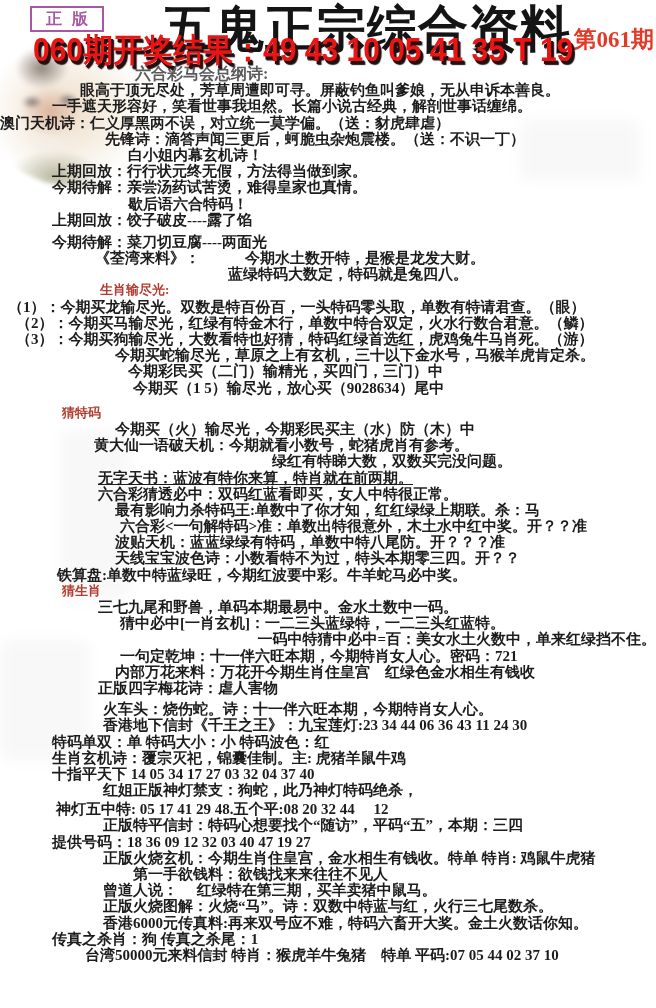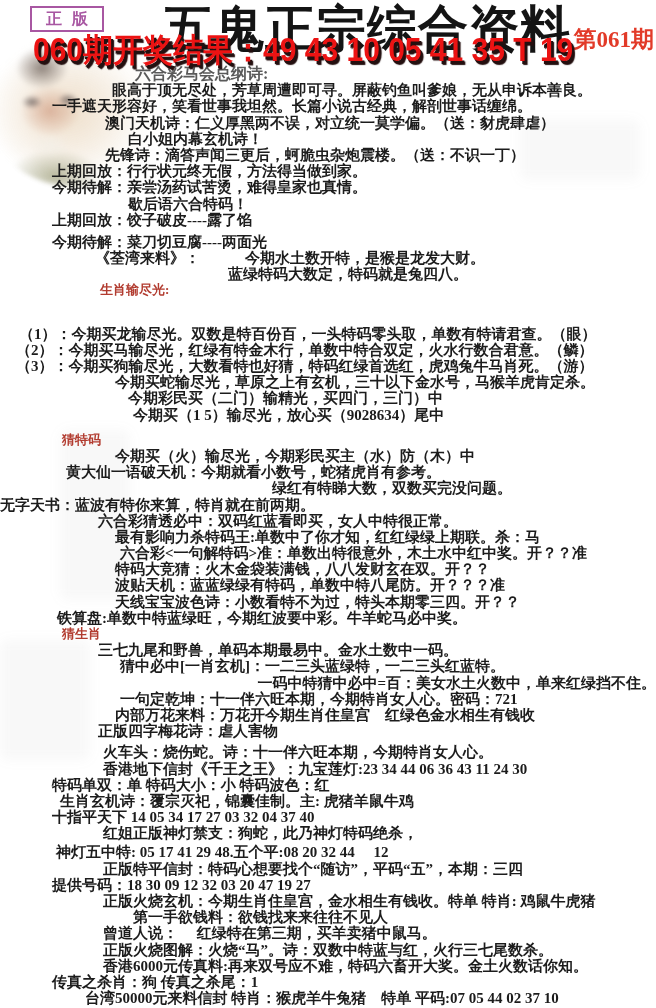--- a/index.html
+++ b/index.html
@@ -79,67 +79,66 @@
 
   <div class="portrait"></div>
 
   <div class="badge">正版</div>
   <div class="title">五鬼正宗综合资料</div>
   <div class="issue">第061期</div>
   <div class="banner">060期开奖结果：49 43 10 05 41 35 T 19</div>
 
   <div class="content">
       <div class="line c-gray" style="padding-left: 135px;">六合彩马会总纲诗:</div>
-      <div class="line" style="padding-left: 48px; text-align: center;">眼高于顶无尽处，芳草周遭即可寻。屏蔽钓鱼叫爹娘，无从申诉本善良。</div>
+      <div class="line" style="padding-left: 80px;">眼高于顶无尽处，芳草周遭即可寻。屏蔽钓鱼叫爹娘，无从申诉本善良。</div>
       <div class="line" style="padding-left: 52px;">一手遮天形容好，笑看世事我坦然。长篇小说古经典，解剖世事话缠绵。</div>
-      <div class="line" style="padding-left: 105px;">澳门天机诗：仁义厚黑两不误，对立统一莫学偏。（送：豺虎肆虐）</div>
+      <div class="line" style="">澳门天机诗：仁义厚黑两不误，对立统一莫学偏。（送：豺虎肆虐）</div>
+      <div class="line" style="padding-left: 105px;">先锋诗：滴答声闻三更后，蚵脆虫杂炮震楼。（送：不识一丁）</div>
       <div class="line" style="padding-left: 128px;">白小姐内幕玄机诗！</div>
-      <div class="line" style="padding-left: 105px;">先锋诗：滴答声闻三更后，蚵脆虫杂炮震楼。（送：不识一丁）</div>
       <div class="line" style="padding-left: 52px;">上期回放：行行状元终无假，方法得当做到家。</div>
       <div class="line" style="padding-left: 52px;">今期待解：亲尝汤药试苦烫，难得皇家也真情。</div>
       <div class="line" style="padding-left: 128px;">歇后语六合特码！</div>
       <div class="line" style="padding-left: 52px;">上期回放：饺子破皮----露了馅</div>
       <div class="line" style="padding-left: 52px; margin-top: 6px;">今期待解：菜刀切豆腐----两面光</div>
       <div class="line" style="padding-left: 95px;">《荃湾来料》：　　　今期水土数开特，是猴是龙发大财。</div>
       <div class="line" style="padding-left: 228px;">蓝绿特码大数定，特码就是兔四八。</div>
       <div class="line c-red" style="padding-left: 100px;">生肖输尽光:</div>
-      <div class="line" style="padding-left: 19px; margin-top: 27px;">（1）：今期买龙输尽光。双数是特百份百，一头特码零头取，单数有特请君查。（眼）</div>
+      <div class="line" style="padding-left: 8px;">（1）：今期买龙输尽光。双数是特百份百，一头特码零头取，单数有特请君查。（眼）</div>
       <div class="line" style="padding-left: 16px;">（2）：今期买马输尽光，红绿有特金木行，单数中特合双定，火水行数合君意。（鳞）</div>
       <div class="line" style="padding-left: 16px;">（3）：今期买狗输尽光，大数看特也好猜，特码红绿首选红，虎鸡兔牛马肖死。（游）</div>
       <div class="line" style="padding-left: 115px;">今期买蛇输尽光，草原之上有玄机，三十以下金水号，马猴羊虎肯定杀。</div>
       <div class="line" style="padding-left: 128px;">今期彩民买（二门）输精光，买四门，三门）中</div>
       <div class="line" style="padding-left: 133px;">今期买（1 5）输尽光，放心买（9028634）尾中</div>
       <div class="line c-red" style="padding-left: 62px; margin-top: 9px;">猜特码</div>
       <div class="line" style="padding-left: 115px;">今期买（火）输尽光，今期彩民买主（水）防（木）中</div>
-      <div class="line" style="padding-left: 66px;">黄大仙一语破天机：今期就看小数号，蛇猪虎肖有参考。</div>
+      <div class="line" style="padding-left: 94px;">黄大仙一语破天机：今期就看小数号，蛇猪虎肖有参考。</div>
       <div class="line" style="padding-left: 272px;">绿红有特睇大数，双数买完没问题。</div>
-      <div class="line" style="">无字天书：蓝波有特你来算，特肖就在前两期。</div>
+      <div class="line" style="padding-left: 98px; text-decoration: underline;">无字天书：蓝波有特你来算，特肖就在前两期。</div>
       <div class="line" style="padding-left: 98px;">六合彩猜透必中：双码红蓝看即买，女人中特很正常。</div>
       <div class="line" style="padding-left: 115px;">最有影响力杀特码王:单数中了你才知，红红绿绿上期联。杀：马</div>
       <div class="line" style="padding-left: 120px;">六合彩&lt;一句解特码&gt;准：单数出特很意外，木土水中红中奖。开？？准</div>
-      <div class="line" style="padding-left: 115px;">特码大竞猜：火木金袋装满钱，八八发财玄在双。开？？</div>
       <div class="line" style="padding-left: 115px;">波贴天机：蓝蓝绿绿有特码，单数中特八尾防。开？？？准</div>
       <div class="line" style="padding-left: 115px;">天线宝宝波色诗：小数看特不为过，特头本期零三四。开？？</div>
       <div class="line" style="padding-left: 57px;">铁算盘:单数中特蓝绿旺，今期红波要中彩。牛羊蛇马必中奖。</div>
       <div class="line c-red" style="padding-left: 62px;">猜生肖</div>
       <div class="line" style="padding-left: 98px;">三七九尾和野兽，单码本期最易中。金水土数中一码。</div>
       <div class="line" style="padding-left: 120px;">猜中必中[一肖玄机]：一二三头蓝绿特，一二三头红蓝特。</div>
       <div class="line" style="padding-left: 120px; text-align: right;">一码中特猜中必中=百：美女水土火数中，单来红绿挡不住。</div>
       <div class="line" style="padding-left: 120px;">一句定乾坤：十一伴六旺本期，今期特肖女人心。密码：721</div>
       <div class="line" style="padding-left: 115px;">内部万花来料：万花开今期生肖住皇宫　红绿色金水相生有钱收</div>
       <div class="line" style="padding-left: 98px;">正版四字梅花诗：虐人害物</div>
       <div class="line" style="padding-left: 103px; margin-top: 5px;">火车头：烧伤蛇。诗：十一伴六旺本期，今期特肖女人心。</div>
       <div class="line" style="padding-left: 103px;">香港地下信封《千王之王》：九宝莲灯:23 34 44 06 36 43 11 24 30</div>
       <div class="line heavy" style="padding-left: 52px;">特码单双：单 特码大小：小 特码波色：红</div>
-      <div class="line heavy" style="padding-left: 52px; margin-left: 8px;">生肖玄机诗：覆宗灭祀，锦囊佳制。主: 虎猪羊鼠牛鸡</div>
+      <div class="line heavy" style="padding-left: 52px;">生肖玄机诗：覆宗灭祀，锦囊佳制。主: 虎猪羊鼠牛鸡</div>
       <div class="line heavy" style="padding-left: 52px;">十指平天下 14 05 34 17 27 03 32 04 37 40</div>
       <div class="line" style="padding-left: 103px;">红姐正版神灯禁支：狗蛇，此乃神灯特码绝杀，</div>
       <div class="line heavy" style="padding-left: 56px; margin-top: 3px;">神灯五中特: 05 17 41 29 48.五个平:08 20 32 44　 12</div>
       <div class="line" style="padding-left: 103px;">正版特平信封：特码心想要找个“随访”，平码“五”，本期：三四</div>
-      <div class="line heavy" style="padding-left: 52px;">提供号码：18 30 09 12 32 03 20 47 19 27</div>
+      <div class="line heavy" style="padding-left: 52px;">提供号码：18 36 09 12 32 03 40 47 19 27</div>
       <div class="line" style="padding-left: 103px;">正版火烧玄机：今期生肖住皇宫，金水相生有钱收。特单 特肖: 鸡鼠牛虎猪</div>
       <div class="line" style="padding-left: 133px;">第一手欲钱料：欲钱找来来往往不见人</div>
       <div class="line" style="padding-left: 103px;">曾道人说：　 红绿特在第三期，买羊卖猪中鼠马。</div>
       <div class="line" style="padding-left: 103px;">正版火烧图解：火烧“马”。诗：双数中特蓝与红，火行三七尾数杀。</div>
       <div class="line" style="padding-left: 103px;">香港6000元传真料:再来双号应不难，特码六畜开大奖。金土火数话你知。</div>
       <div class="line heavy" style="padding-left: 52px;">传真之杀肖：狗 传真之杀尾：1</div>
       <div class="line" style="padding-left: 85px;">台湾50000元来料信封 特肖：猴虎羊牛兔猪　特单 平码:07 05 44 02 37 10</div>
     </div>
 </div>
 

